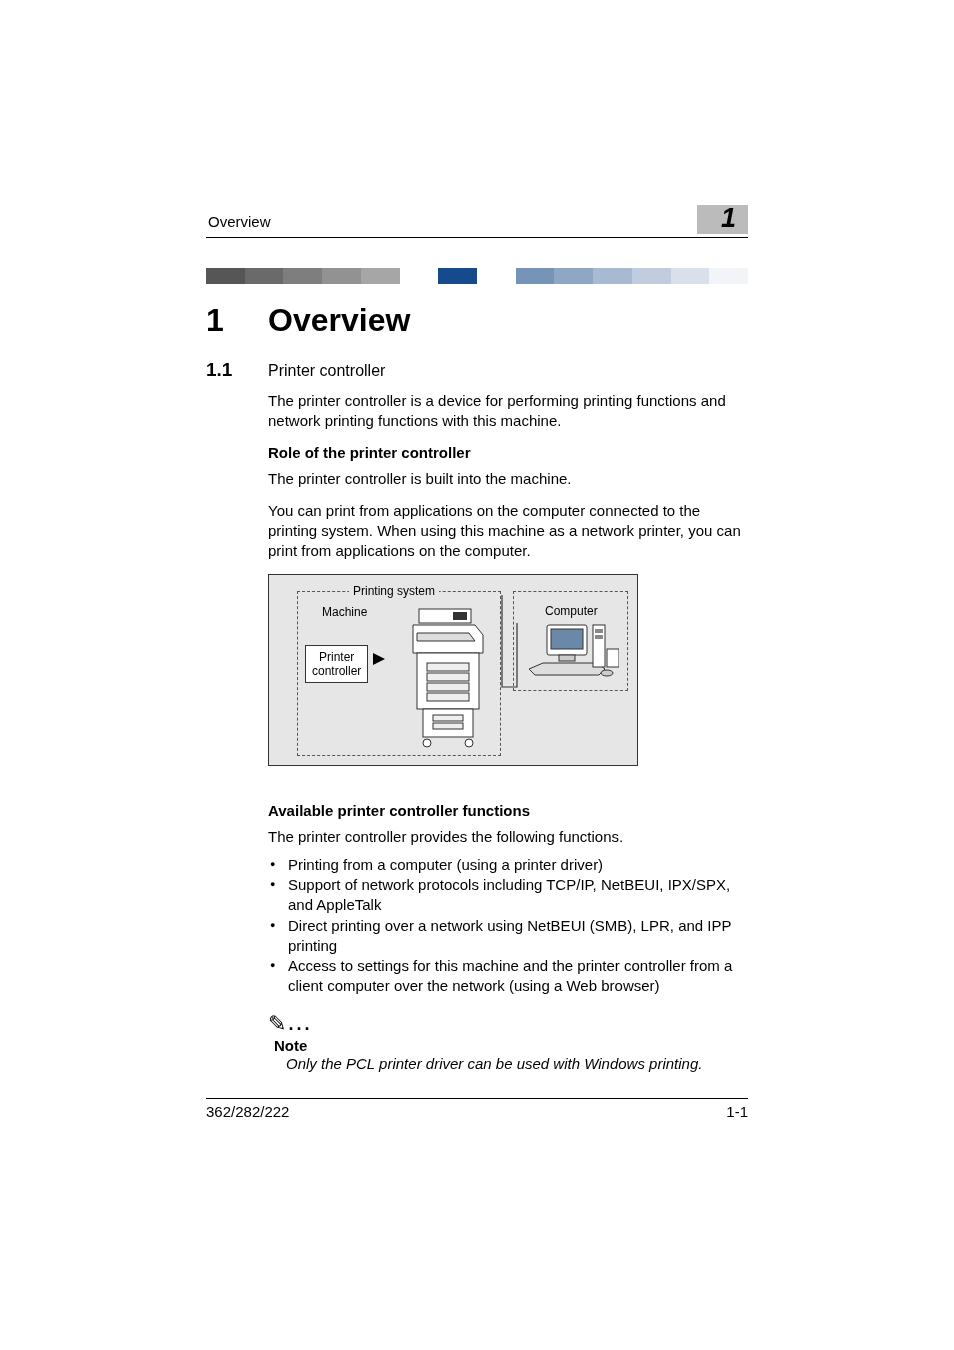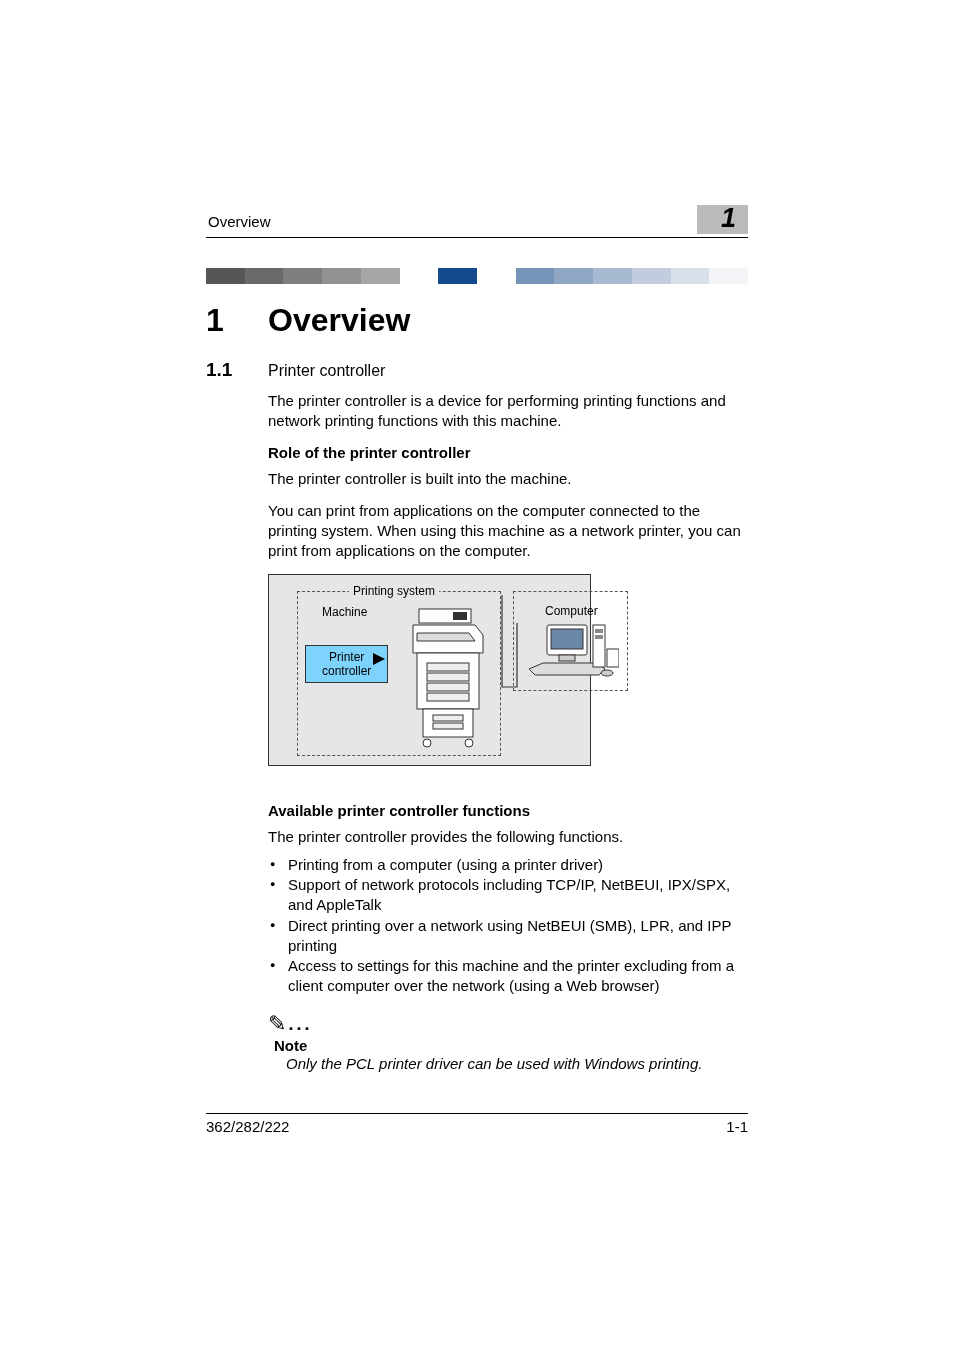--- a/index.html
+++ b/index.html
@@ -83,21 +83,21 @@
       margin-bottom: 12px;
     }
     .subheading {
       font-size: 15px;
       font-weight: bold;
       margin-bottom: 8px;
     }
     .figure-box {
       border: 1.5px solid #333;
       background: #e6e6e6;
-      width: 323px;
+      width: 370px;
       height: 192px;
       position: relative;
       margin: 8px 15px 36px 0;
     }
     .dashed-box {
       position: absolute;
       border: 1px dashed #555;
     }
     .ps-box {
       left: 28px; top: 16px; width: 204px; height: 165px;
@@ -107,23 +107,23 @@
     }
     .fig-label-top {
       position: absolute;
       font-size: 12px;
       background: #e6e6e6;
       padding: 0 4px;
     }
     .solid-label {
       position: absolute;
       border: 1px solid #333;
-      background: #7dd3fc;
+      background: #ffffff;
       font-size: 12px;
-      padding: 4px 16px;
+      padding: 4px 6px;
       text-align: center;
     }
     .machine-svg {
       position: absolute;
       left: 140px; top: 32px;
       width: 78px; height: 142px;
     }
     .computer-svg {
       position: absolute;
       left: 260px; top: 48px;
@@ -171,21 +171,21 @@
     .note-body {
       font-size: 15px;
       font-style: italic;
       margin-left: 18px;
       line-height: 1.35;
     }
     .footer {
       position: absolute;
       left: 206px;
       right: 206px;
-      bottom: 215px;
+      bottom: 230px;
       border-top: 1px solid #000;
       padding-top: 4px;
       display: flex;
       justify-content: space-between;
       font-size: 15px;
     }
     .arrow-right {
       position: absolute;
       width: 0; height: 0;
       border-top: 6px solid transparent;
@@ -281,21 +281,21 @@
         <path d="M3 0 L3 92 L18 92 L18 28" fill="none" stroke="#333" stroke-width="1.2"></path>
       </svg>
     </div>
 
     <p class="subheading">Available printer controller functions</p>
     <p class="body-text" style="margin-bottom:8px;">The printer controller provides the following functions.</p>
     <ul class="func-list">
       <li>Printing from a computer (using a printer driver)</li>
       <li>Support of network protocols including TCP/IP, NetBEUI, IPX/SPX, and AppleTalk</li>
       <li>Direct printing over a network using NetBEUI (SMB), LPR, and IPP printing</li>
-      <li>Access to settings for this machine and the printer excluding from a client computer over the network (using a Web browser)</li>
+      <li>Access to settings for this machine and the printer controller from a client computer over the network (using a Web browser)</li>
     </ul>
   </div>
 
   <div class="note-wrap">
     <span class="note-icon">✎</span><span class="note-dots">...</span>
     <div class="note-label">Note</div>
     <div class="note-body">Only the PCL printer driver can be used with Windows printing.</div>
   </div>
 </div>
 

